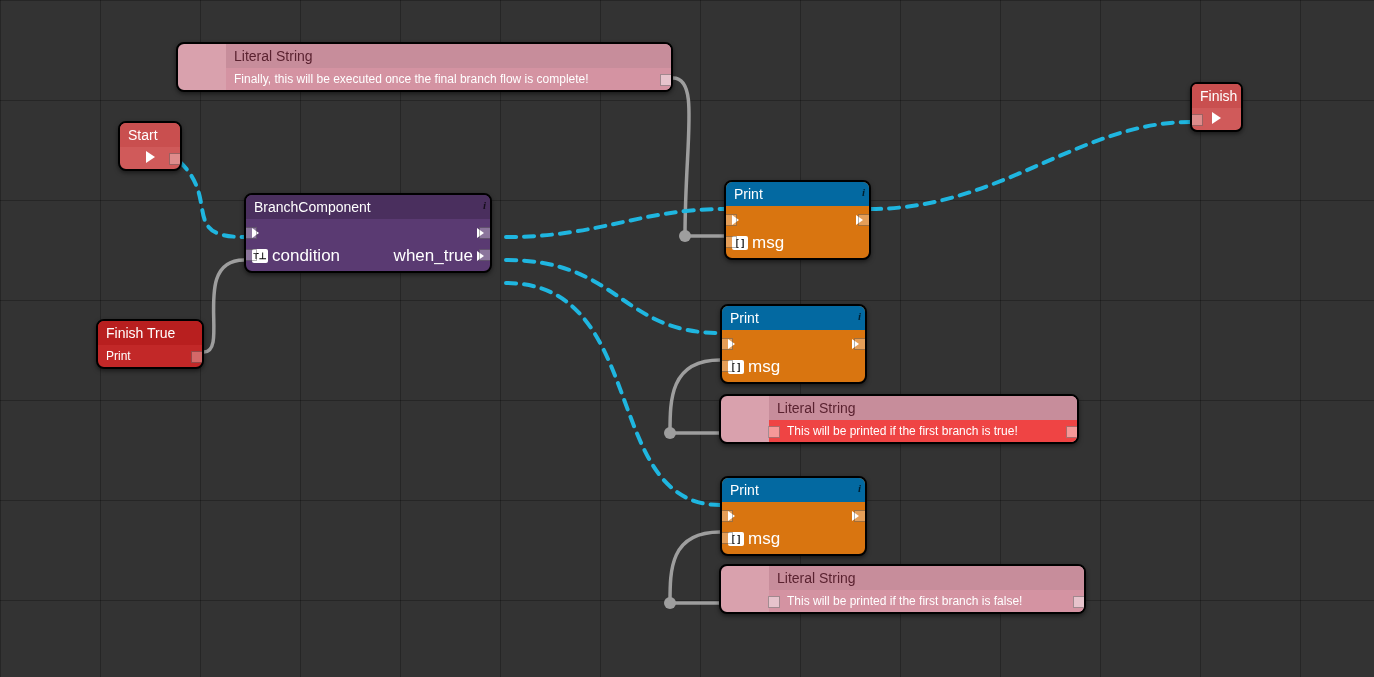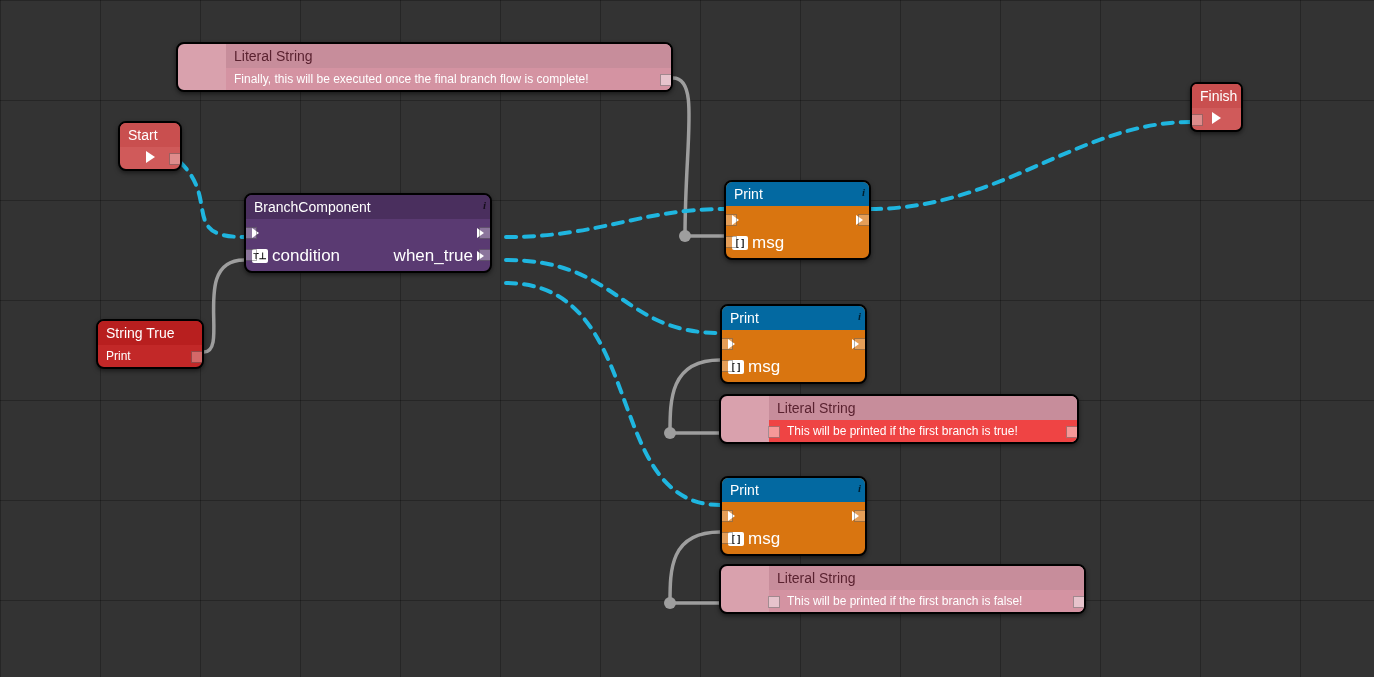--- a/index.html
+++ b/index.html
@@ -210,21 +210,21 @@
       <span>Finish</span>
     </div>
     <div class="center-body">
       <span class="port port-left" style="top:6px;"></span>
       <span class="play-icon"></span>
     </div>
   </div>
 
   <div class="node node-red-dark" style="left:96px; top:319px; width:108px;">
     <div class="node-header">
-      <span>String True</span>
+      <span>Finish True</span>
     </div>
     <div class="value-row">
       <span>Print</span>
       <span class="port port-right" style="top:6px;"></span>
     </div>
   </div>
 
   <div class="node node-pink" style="left:176px; top:42px; width:497px;">
     <div class="node-header">
       <span>Literal String</span>

